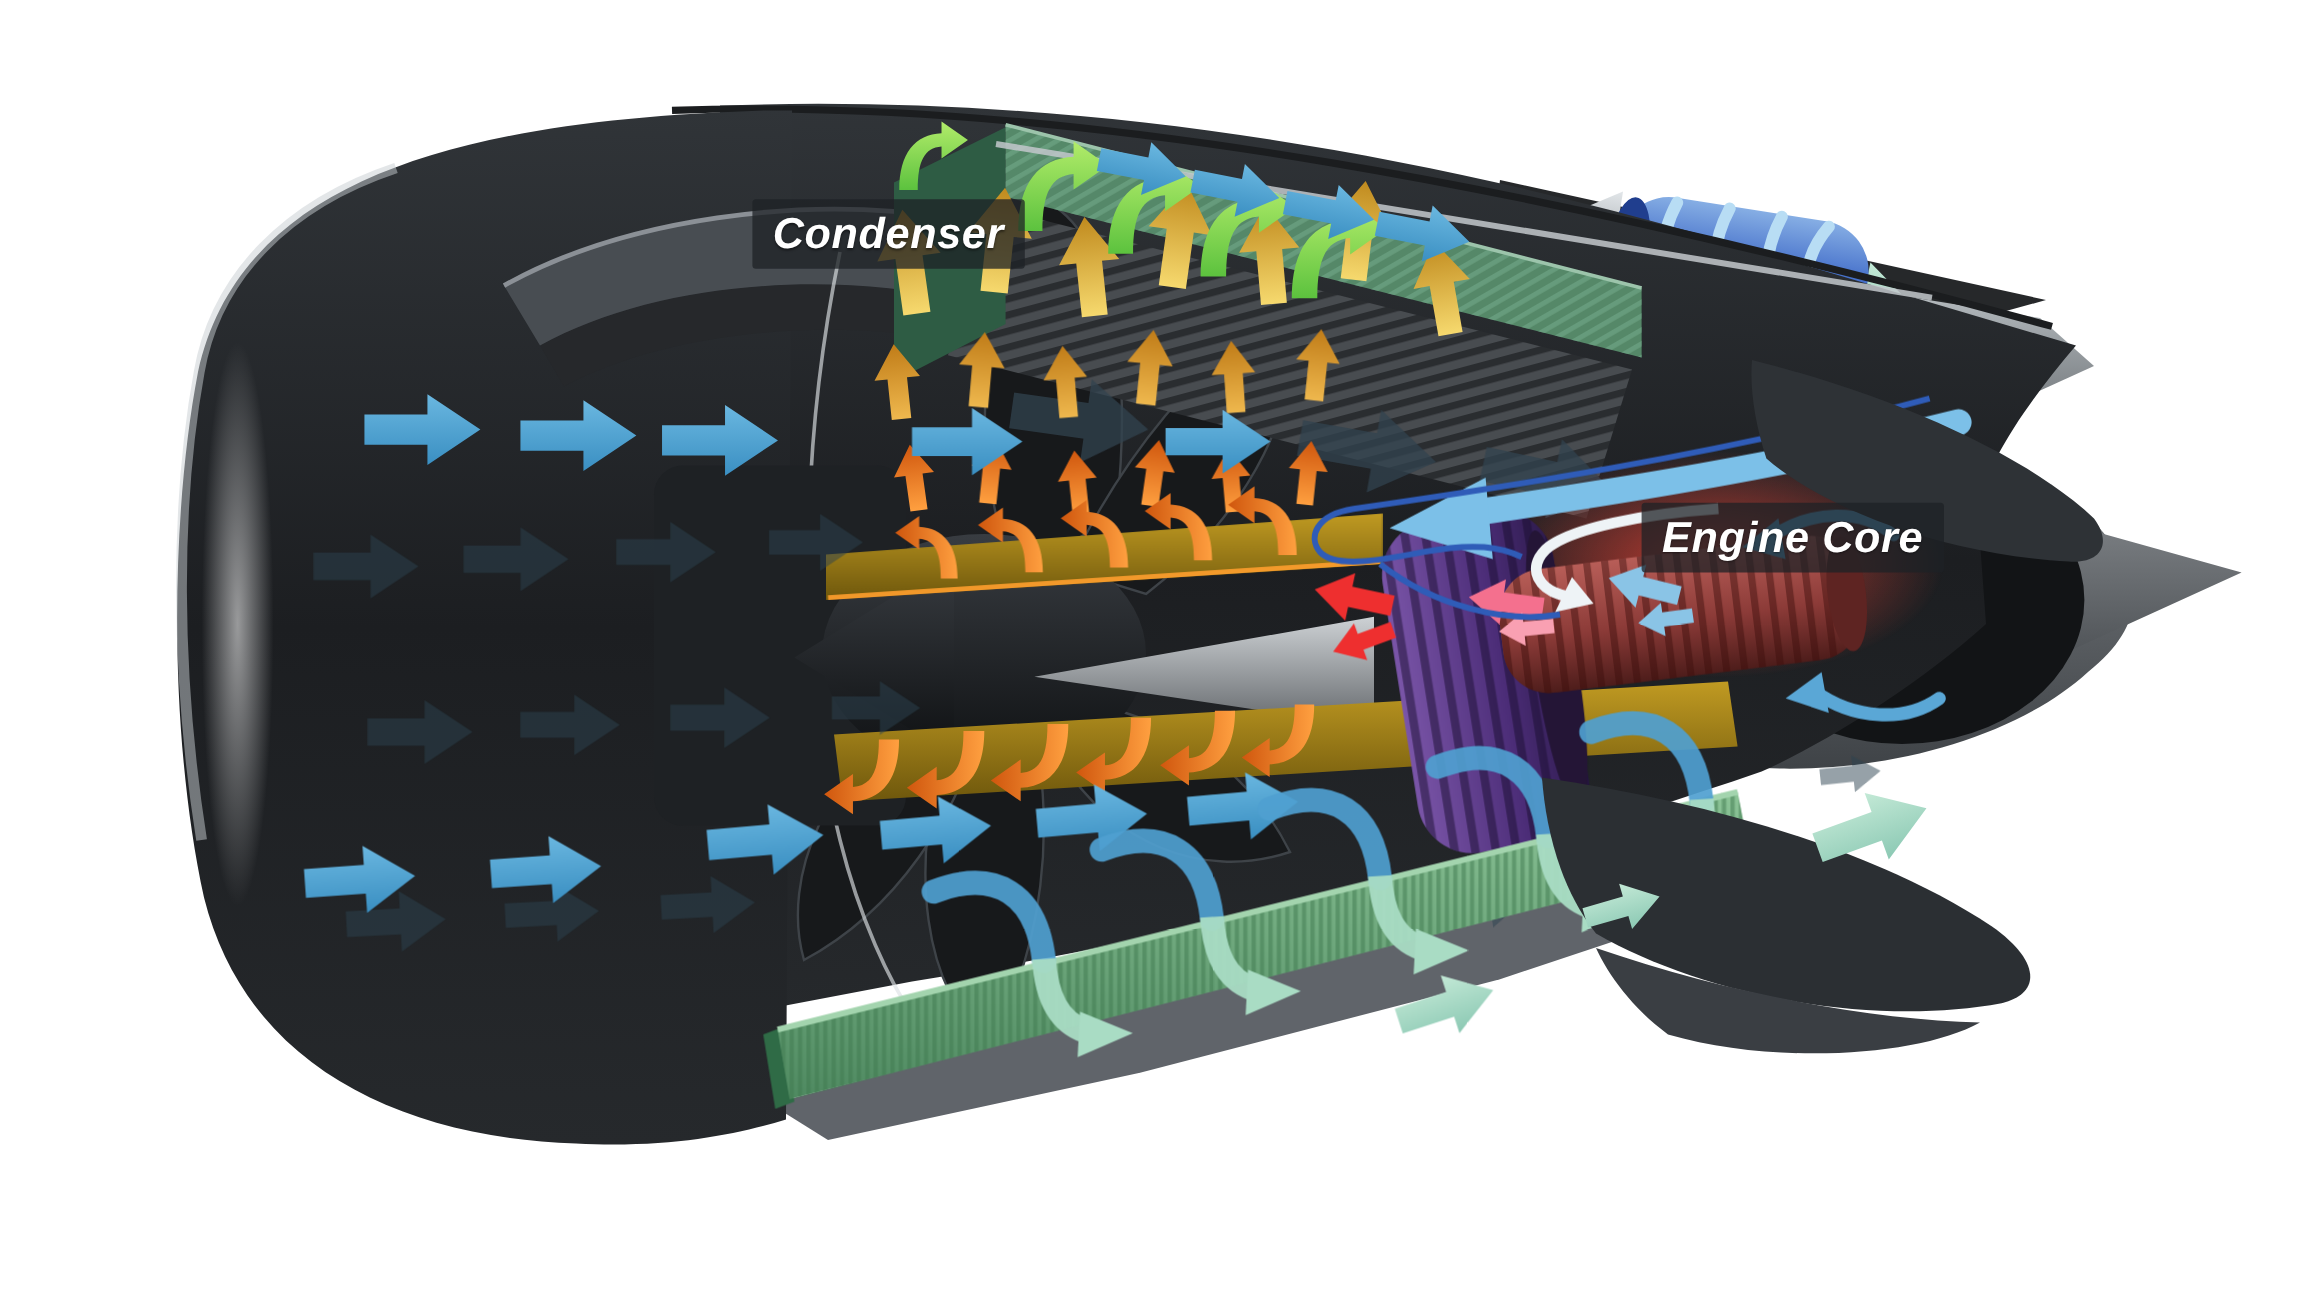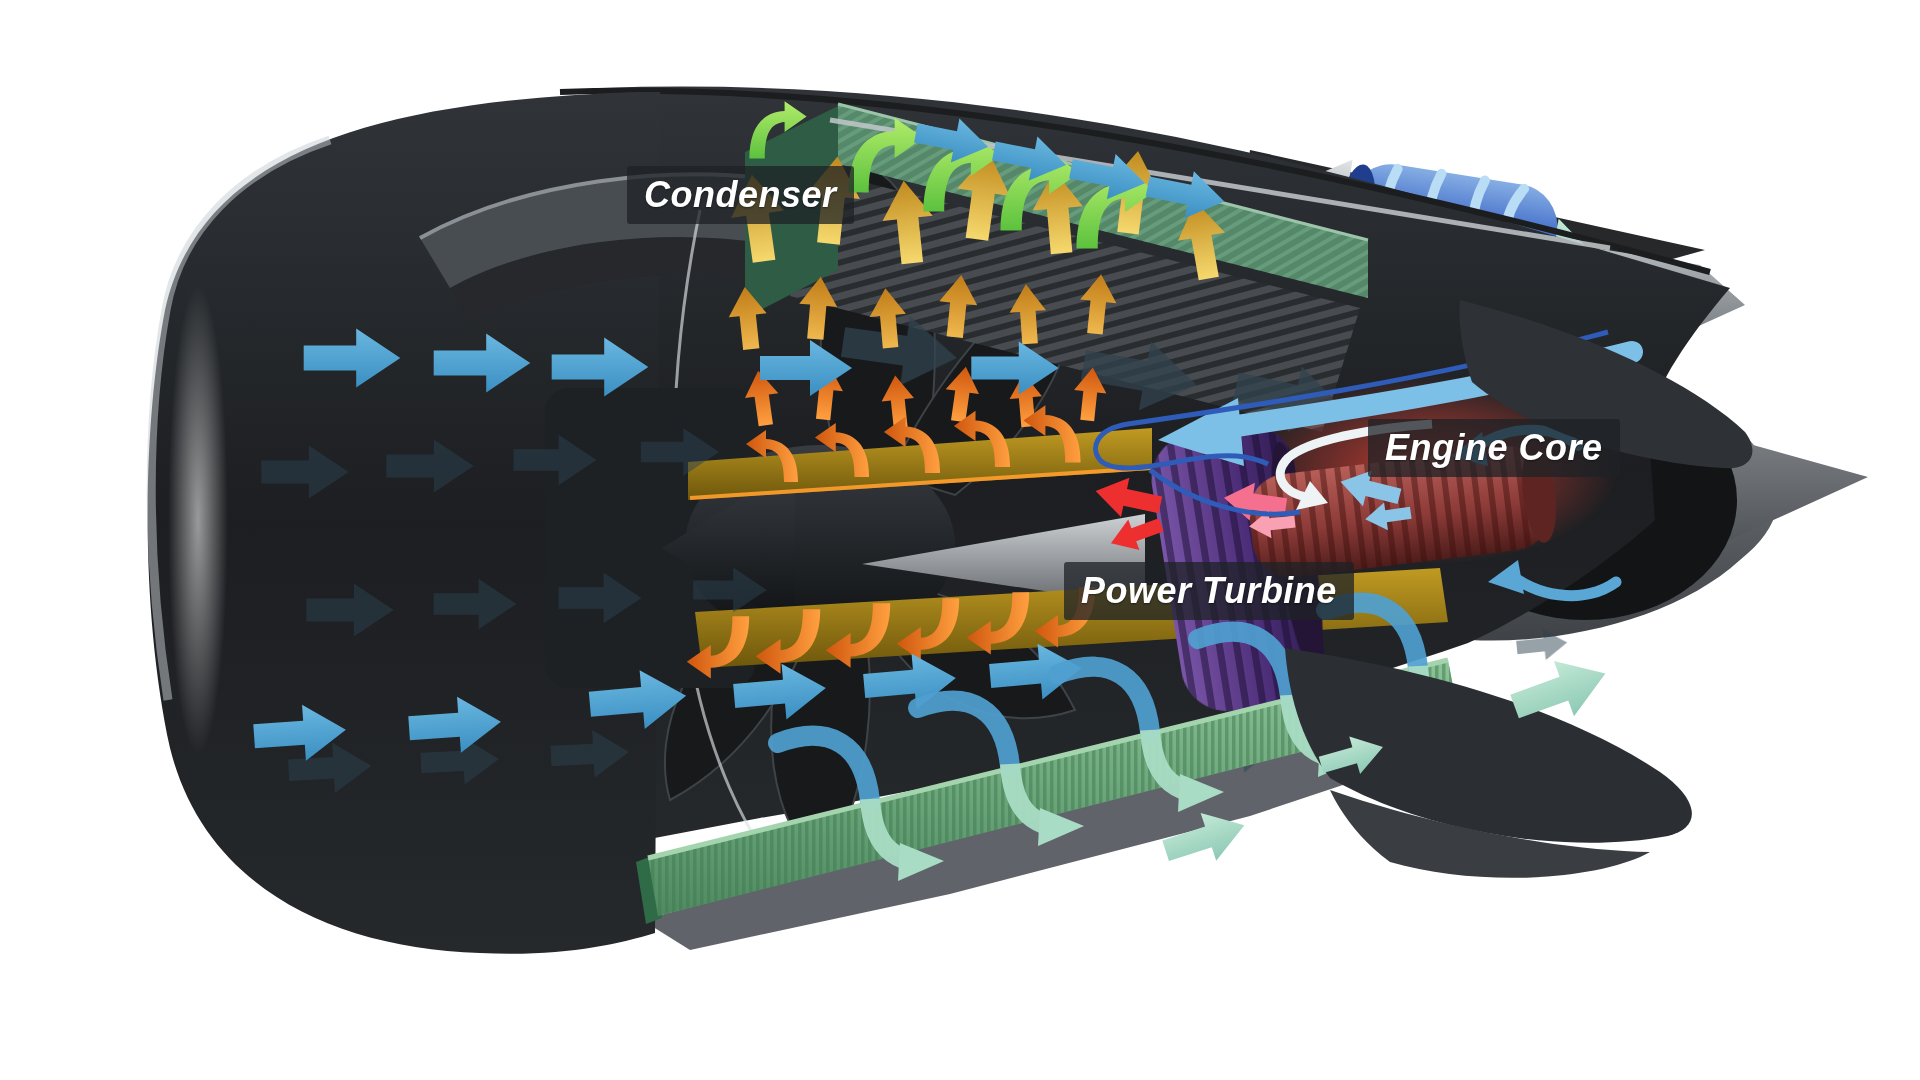--- a/index.html
+++ b/index.html
@@ -371,15 +371,14 @@
 
 <g fill="url(#gTeal)">
   <use href="#aR" transform="translate(1205,838) rotate(-18) scale(0.9) translate(-46,-28)"></use>
   <use href="#aR" transform="translate(1352,756) rotate(-16) scale(0.7) translate(-46,-28)"></use>
   <use href="#aR" transform="translate(1560,690) rotate(-20) scale(1.05) translate(-46,-28)"></use>
 </g>
 </svg>
 
 <div class="label" style="left: 627px; top: 166px; color: rgb(255, 255, 255); background: rgba(30, 33, 37, 0.75);">Condenser</div>
 <div class="label" style="left: 1340px; top: 419px; color: rgb(255, 255, 255); background: rgba(30, 33, 37, 0.75); margin-left: 28px;">Engine Core</div>
-<div class="label" style="left: 1064px; top: 562px; color: rgb(255, 255, 255); background: rgba(30, 33, 37, 0.75);">Power Turbine</div>
 
 </div>
 
 </body></html>

